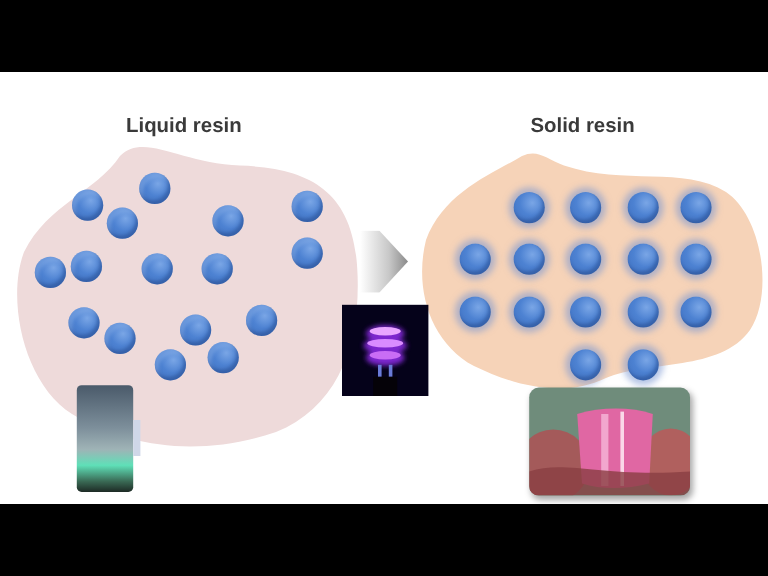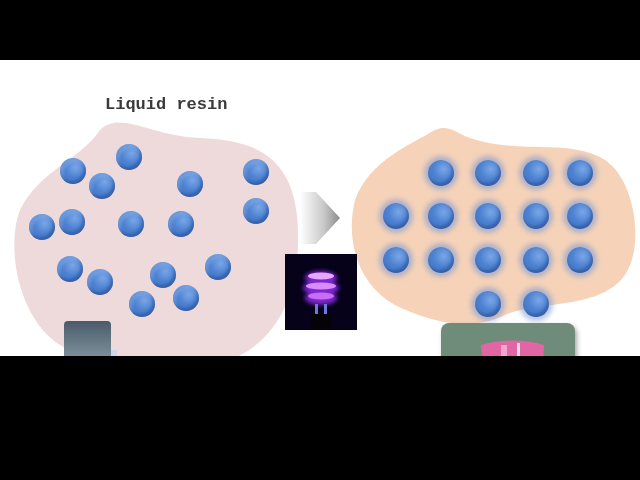--- a/index.html
+++ b/index.html
@@ -1,17 +1,17 @@
 <!DOCTYPE html>
 <html><head>
 <meta charset="utf-8">
 <style>
   html, body { margin:0; padding:0; }
   body { width:640px; height:480px; background:#000; position:relative; overflow:hidden; font-family:"Liberation Sans", sans-serif; }
-  .slide { position:absolute; left:0; top:60px; width:640px; height:296px; background:#fff; overflow:hidden;font-family:Liberation Mono, monospace; }
+  .slide { position:absolute; left:0; top:60px; width:640px; height:360px; background:#fff; overflow:hidden; }
   .title { position:absolute; font-weight:bold; font-size:17px; color:#3a3a3a; }
   .blob { position:absolute; }
   .bead { position:absolute; width:26px; height:26px; border-radius:50%;
           background: radial-gradient(circle at 60% 35%, #7aa6e6 0%, #4d82d2 45%, #3f6fbe 100%);
           box-shadow: inset -2px -3px 3px rgba(20,50,110,0.35), inset 3px 4px 3px rgba(200,225,255,0.25); }
   .bead.glow { box-shadow: 0 0 5px 4px rgba(120,150,210,0.55), inset -2px -3px 3px rgba(20,50,110,0.35); }
   .arrow-grad { position:absolute; left:300px; top:132px; width:40px; height:52px;
            background: linear-gradient(90deg, rgba(255,255,255,1) 0%, #c8c8c8 60%, #8a8a8a 100%);
            clip-path: polygon(0 0, 40% 0, 100% 50%, 40% 100%, 0 100%); }
   .photo { position:absolute; overflow:hidden; }
@@ -21,20 +21,21 @@
   .vial-tab { position:absolute; left:111px; top:290px; width:6px; height:30px; background:#cfd7e8; }
   .solid-photo { left:441px; top:263px; width:134px; height:90px; border-radius:8px;
           background:#6f8c7b; box-shadow: 2px 3px 5px rgba(0,0,0,0.35); }
 </style>
 </head>
 <body>
 
 <div class="slide">
 
   <div class="title" style="left:105px; top:35px;">Liquid resin</div>
+  <div class="title" style="left:442px; top:35px;">Solid resin</div>
 
   <svg class="blob" style="left:0;top:0;" width="640" height="360">
     <path d="M100 70 C 80 100, 40 110, 20 150 C 5 190, 20 260, 60 285 C 110 315, 170 320, 230 300 C 280 280, 300 230, 298 170 C 296 100, 260 80, 200 78 C 150 76, 120 50, 100 70 Z" fill="#eedada"></path>
   </svg>
 
   <svg class="blob" style="left:0;top:0;" width="640" height="360">
     <path d="M435 70 C 410 85, 370 100, 355 140 C 345 180, 358 225, 395 245 C 430 262, 470 272, 505 255 C 540 240, 600 250, 625 215 C 645 185, 635 120, 605 100 C 570 78, 520 95, 470 78 C 455 72, 448 64, 435 70 Z" fill="#f6d3b8"></path>
   </svg>
 
   <div>

